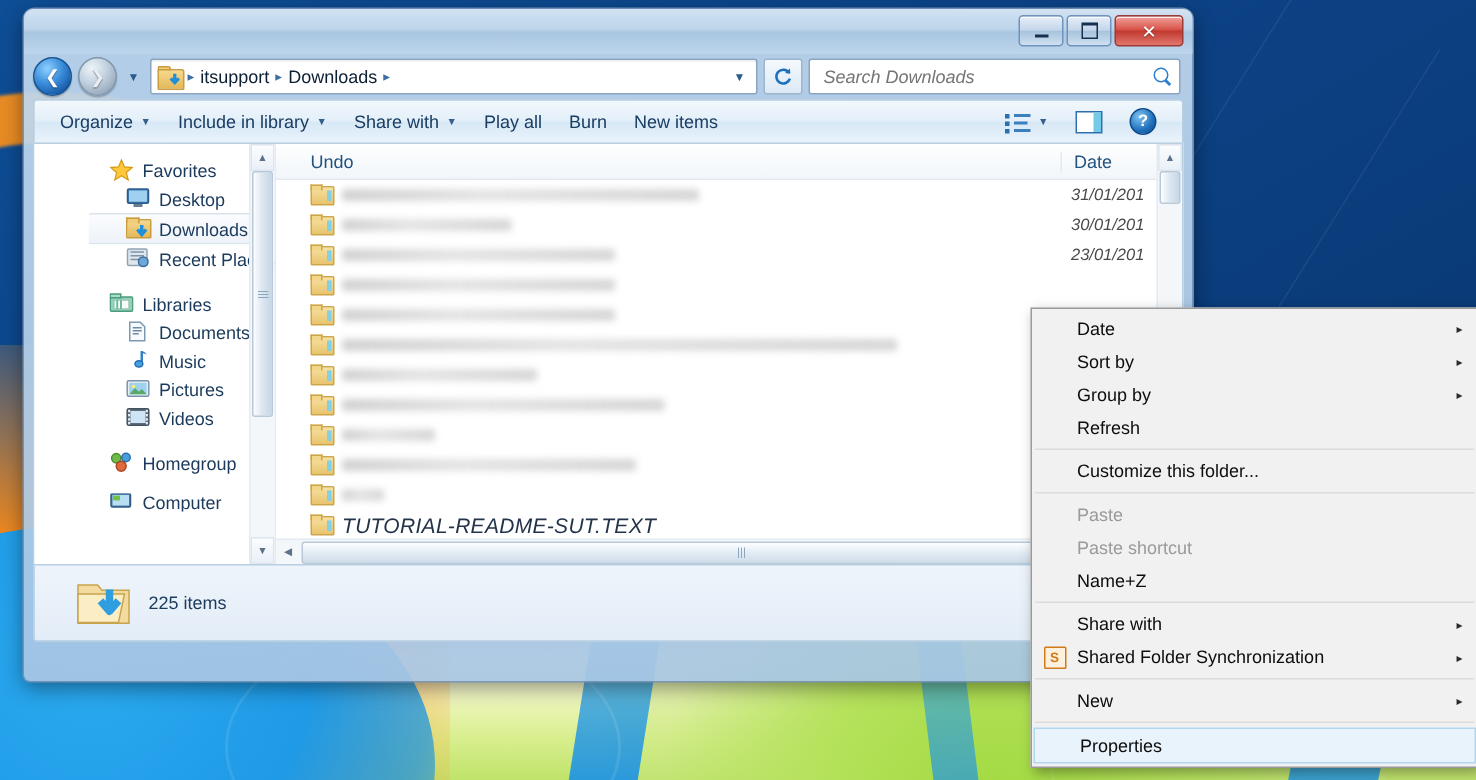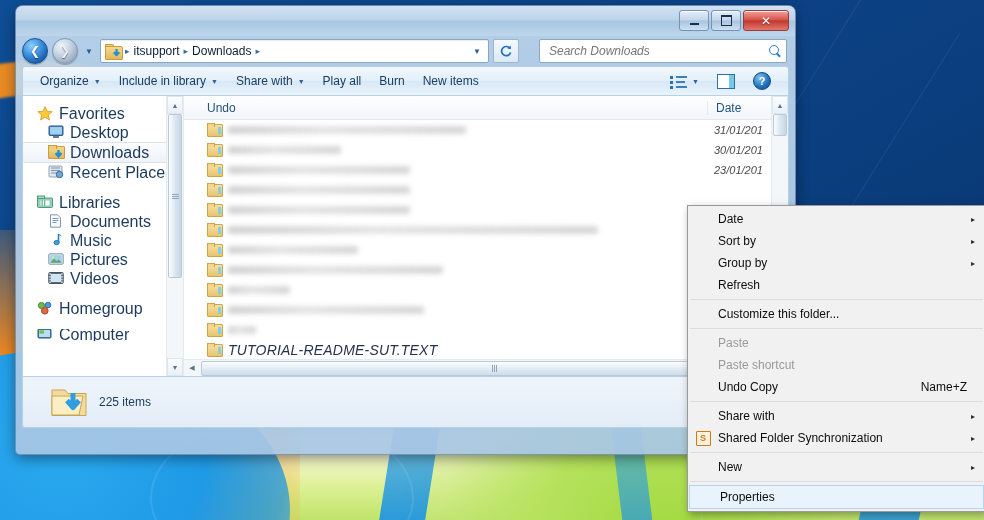--- a/index.html
+++ b/index.html
@@ -72,21 +72,21 @@
   .addrbox{flex:1;height:22px;display:flex;align-items:center;background:#fff;
     border:1px solid #8aa6c0;border-radius:2px;padding:0 2px 0 4px;box-shadow:inset 0 1px 1px rgba(0,0,0,.08);}
   .crumbicon{width:16px;height:14px;position:relative;flex:none;margin-right:3px;}
   .crumb{font-size:12px;color:#0c1f33;padding:1px 3px;white-space:nowrap;}
   .csep{color:#4a6customer;font-size:9px;color:#3c6ea0;padding:0 1px;}
   .addr-spacer{flex:1;}
   .addrdrop{font-size:8px;color:#2b5b8c;padding:0 5px;}
   .refreshbtn{width:24px;height:22px;border:1px solid #9db6ce;border-radius:2px;flex:none;
     background:linear-gradient(to bottom,#f4f9fd,#dce9f5);
     display:flex;align-items:center;justify-content:center;font-size:12px;color:#1d6fc0;}
-  .searchbox{width:235px;height:22px;margin-left:16px;background:#fff;border:1px solid #8aa6c0;
+  .searchbox{width:235px;height:22px;margin-left:0;background:#fff;border:1px solid #8aa6c0;
     border-radius:2px;display:flex;align-items:center;padding:0 4px 0 7px;flex:none;gap:16px;}
   .searchbox input{border:0;outline:0;flex:1;font-size:12px;font-style:italic;color:#8b8b8b;
     font-family:"Liberation Sans",sans-serif;background:transparent;}
   .magnify{width:13px;height:13px;position:relative;flex:none;}
   .magnify i{position:absolute;width:8px;height:8px;border:1.6px solid #2b7fd0;border-radius:50%;left:0;top:0;}
   .magnify b{position:absolute;width:5px;height:1.6px;background:#2b7fd0;transform:rotate(45deg);left:7px;top:9px;}
 
   
   .toolbar{height:28px;margin:0 6px;display:flex;align-items:center;padding:0 8px;
     background:linear-gradient(to bottom,#f2f8fd 0%,#e3eff9 48%,#d7e8f6 52%,#e9f3fb 100%);
@@ -102,21 +102,21 @@
   .helpicon{width:16px;height:16px;border-radius:50%;
     background:radial-gradient(circle at 35% 30%,#7fc4f2,#1f6fba 60%,#0d4f90);
     color:#fff;font-size:11px;font-weight:bold;display:flex;align-items:center;justify-content:center;
     border:1px solid #0b4a86;}
 
   
   .body{margin:0 6px;height:280px;display:flex;border:1px solid #b9cfe2;background:#fff;}
   .navpane{width:160px;background:#fff;position:relative;overflow:hidden;
     border-right:1px solid #e2eaf2;}
   .navlist{padding:8px 0 0 0;}
-  .navitem{height:19px;display:flex;align-items:center;gap:6px;padding-left:14px;font-size:16px;color:#1b3a5c;white-space:nowrap;}
+  .navitem{height:19px;display:flex;align-items:center;gap:6px;padding-left:14px;font-size:12px;color:#1b3a5c;white-space:nowrap;margin-left:36px;}
   .navitem.child{padding-left:25px;}
   .navitem.selected{background:linear-gradient(to bottom,#fbfcfe,#eef3f9);
     border:1px solid #d8e2ed;border-left:0;border-right:0;margin-right:6px;height:19px;border-radius:2px;}
   .navgap{height:11px;}
   .navicon{width:16px;height:15px;position:relative;flex:none;}
 
   
   .vscroll{position:absolute;right:0;top:0;bottom:0;width:16px;background:#f4f7fa;border-left:1px solid #e4ebf2;}
   .vsbtn{height:16px;display:flex;align-items:center;justify-content:center;font-size:7px;color:#5a728c;
     background:linear-gradient(to bottom,#fbfdff,#e9f0f7);border:1px solid #dde5ee;}
@@ -620,21 +620,20 @@
     <div class="mi disabled">
       <span class="micon"></span>
       <span class="mlabel">Paste</span>
     </div>
     <div class="mi disabled">
       <span class="micon"></span>
       <span class="mlabel">Paste shortcut</span>
     </div>
     <div class="mi">
       <span class="micon"></span>
-      <span class="mlabel">Undo Copy</span>
       <span class="mshort">Name+Z</span>
     </div>
     <div class="msep full"></div>
     <div class="mi">
       <span class="micon"></span>
       <span class="mlabel">Share with</span>
       <span class="marrow">▸</span>
     </div>
     <div class="mi">
       <span class="micon">

